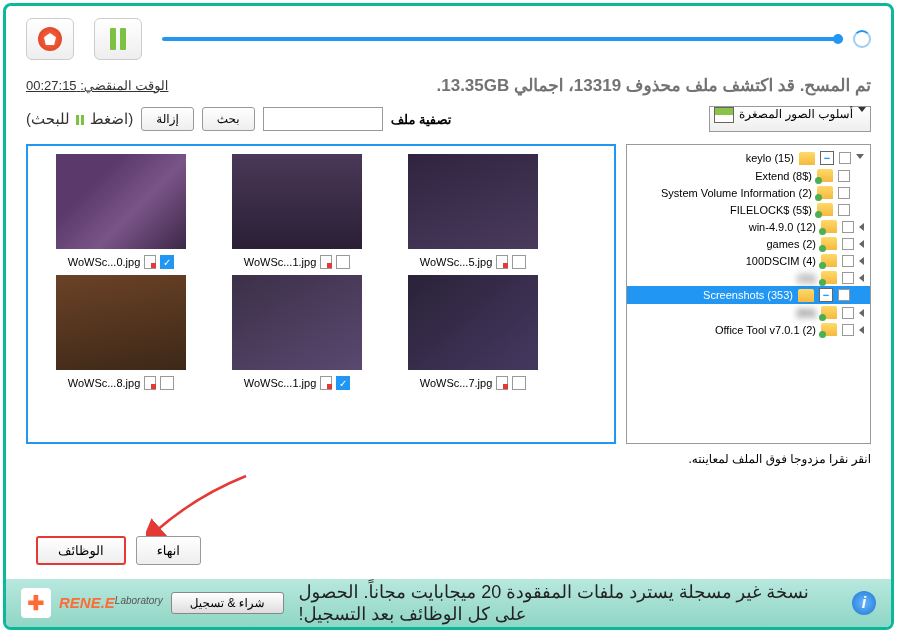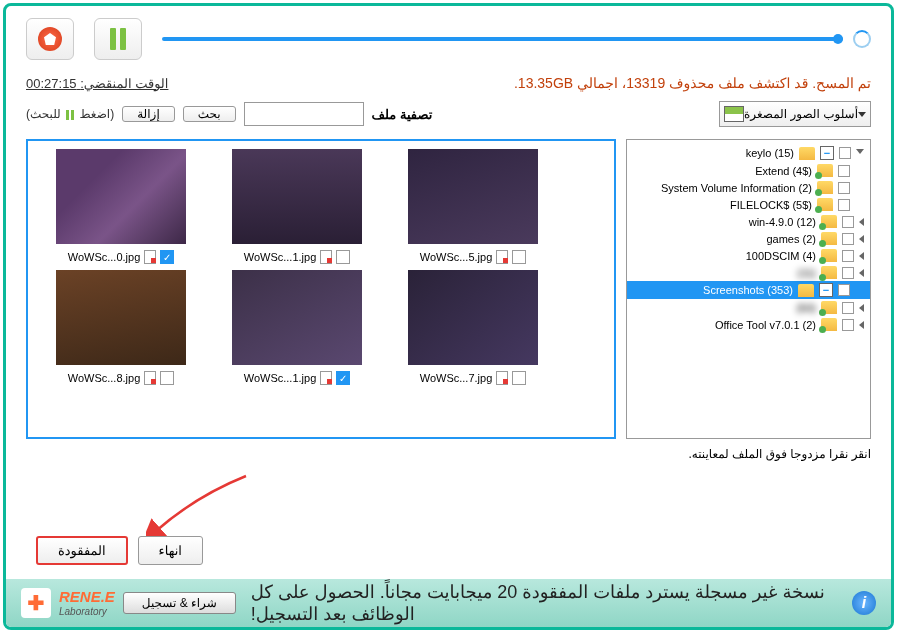--- a/index.html
+++ b/index.html
@@ -10,31 +10,31 @@
 .ctrl-btn { width: 48px; height: 42px; border: 1px solid #ccc; border-radius: 6px; background: linear-gradient(#fff,#eee); display: flex; align-items: center; justify-content: center; cursor: pointer; }
 .stop-ico { width: 24px; height: 24px; background: radial-gradient(circle,#ff6b4a,#d63c1a); border-radius: 50%; position: relative; }
 .stop-ico::after { content: ''; position: absolute; width: 12px; height: 12px; background: #fff; top: 6px; left: 6px; clip-path: polygon(50% 0,100% 35%,85% 100%,15% 100%,0 35%); }
 .pause-ico { display: flex; gap: 4px; }
 .pause-ico span { width: 6px; height: 22px; background: #7cc142; border-radius: 1px; }
 .progress-wrap { flex: 1; display: flex; align-items: center; gap: 10px; }
 .progress-bar { flex: 1; height: 4px; background: #2196f3; border-radius: 2px; position: relative; }
 .progress-bar::after { content: ''; position: absolute; right: 0; top: -3px; width: 10px; height: 10px; background: #2196f3; border-radius: 50%; }
 .spinner { width: 18px; height: 18px; border: 2px solid #9ccef0; border-top-color: #2196f3; border-radius: 50%; }
 .info-row { display: flex; justify-content: space-between; align-items: center; margin-bottom: 10px; direction: rtl; }
-.status-text { font-size: 14px; font-weight: normal; color: #c2410c; }
+.status-text { font-size: 17px; font-weight: bold; color: #737373; }
 .elapsed { font-size: 13px; color: #333; direction: rtl; text-decoration: underline; }
 .filter-row { display: flex; justify-content: space-between; align-items: center; margin-bottom: 12px; gap: 10px; }
 .filter-left { display: flex; align-items: center; gap: 8px; }
 .filter-label { font-size: 13px; font-weight: bold; }
 .filter-input { width: 120px; height: 24px; border: 1px solid #999; padding: 0 5px; }
-.btn-sm { height: 16px; padding: 0 14px; border: 1px solid #999; background: linear-gradient(#fff,#eee); border-radius: 3px; cursor: pointer; font-size: 12px; }
-.hint-text { font-size: 12px; color: #333; }
+.btn-sm { height: 24px; padding: 0 14px; border: 1px solid #999; background: linear-gradient(#fff,#eee); border-radius: 3px; cursor: pointer; font-size: 12px; }
+.hint-text { font-size: 15px; color: #333; }
 .pause-mini { display: inline-flex; gap: 2px; vertical-align: middle; margin: 0 2px;}
 .pause-mini span { width: 3px; height: 10px; background: #7cc142; }
-.view-dd { height: 26px; border: 1px solid #999; background: linear-gradient(#fff,#eee); display: flex; align-items: center; padding: 0 4px; cursor: pointer; direction: rtl; }
+.view-dd { height: 26px; border: 1px solid #999; background: linear-gradient(#fff,#eee); display: flex; padding: 0 4px; gap: 5px; cursor: pointer; direction: rtl; }
 .dd-arrow { width: 0; height: 0; border-left: 4px solid transparent; border-right: 4px solid transparent; border-top: 5px solid #333; }
 .thumb-ico { width: 20px; height: 16px; background: linear-gradient(#8bc34a 50%,#fff 50%); border: 1px solid #666; }
 .main-split { display: flex; gap: 10px; height: 300px; }
 .tree-panel { width: 245px; border: 1px solid #999; overflow-y: auto; direction: rtl; padding: 4px 0; }
 .tree-row { display: flex; align-items: center; gap: 5px; padding: 2px 6px; font-size: 11px; direction: rtl; }
 .tree-row.sel { background: #2196f3; color: #fff; }
 .tree-arrow { width: 0; height: 0; border-top: 4px solid transparent; border-bottom: 4px solid transparent; border-right: 5px solid #666; }
 .tree-arrow.down { border-right: none; border-left: 4px solid transparent; border-right: 4px solid transparent; border-top: 5px solid #666; }
 .tree-chk { width: 12px; height: 12px; border: 1px solid #999; background: #fff; }
 .tree-expand { width: 14px; height: 14px; border: 1px solid #666; background: #fff; display: flex; align-items: center; justify-content: center; font-size: 11px; color: #2196f3; font-weight: bold; line-height: 1; }
@@ -58,21 +58,21 @@
 .chk { width: 14px; height: 14px; border: 1px solid #999; background: #fff; display: inline-flex; align-items: center; justify-content: center; }
 .chk.on { background: #2196f3; border-color: #2196f3; color: #fff; font-size: 10px; }
 .hint-below { margin-top: 8px; font-size: 12px; direction: rtl; text-align: right; }
 .arrow-svg { position: absolute; left: 140px; top: 460px; pointer-events: none; }
 .bottom-btns { position: absolute; bottom: 62px; left: 30px; display: flex; gap: 10px; }
 .main-btn { padding: 5px 20px; border: 1px solid #999; background: linear-gradient(#fff,#eee); border-radius: 3px; cursor: pointer; font-size: 13px; }
 .main-btn.highlight { border: 2px solid #e53935; }
 .footer { position: absolute; bottom: 0; left: 0; right: 0; height: 48px; background: linear-gradient(#b8e8dd,#8fd6c5); display: flex; align-items: center; justify-content: space-between; padding: 0 15px; border-radius: 0 0 5px 5px; }
 .footer-left { display: flex; align-items: center; gap: 8px; }
 .logo-box { width: 30px; height: 30px; background: #fff; border-radius: 4px; display: flex; align-items: center; justify-content: center; color: #ff6b35; font-size: 20px; font-weight: bold; }
-.logo-txt { display: flex; flex-direction: column; line-height: 1.1; }
+.logo-txt { display: flex; line-height: 1.1; }
 .logo-main { color: #ff6b35; font-weight: bold; font-style: italic; font-size: 15px; }
 .logo-sub { color: #555; font-size: 10px; font-style: italic; }
 .reg-btn { padding: 3px 18px; border: 1px solid #888; background: linear-gradient(#fff,#ddd); border-radius: 3px; cursor: pointer; font-size: 12px; line-height: 1.2; text-align: center; }
 .footer-msg { flex: 1; text-align: left; padding: 0 15px; font-size: 18px; color: #222; direction: rtl; }
 .info-ico { width: 24px; height: 24px; border-radius: 50%; background: radial-gradient(#6bb6ff,#1976d2); color: #fff; display: flex; align-items: center; justify-content: center; font-weight: bold; font-style: italic; font-size: 16px; }
 </style>
 </head>
 <body>
 
 <div class="app-frame">
@@ -174,21 +174,21 @@
             <span class="tree-arrow down"></span>
             <span class="tree-chk"></span>
             <span class="tree-expand">−</span>
             <span class="folder-ico"></span>
             <span class="tree-label">keylo (15)</span>
           </div>
           <div class="tree-row">
             <span style="width:9px"></span>
             <span class="tree-chk"></span>
             <span class="folder-ico g"></span>
-            <span class="tree-label">Extend (4$)</span>
+            <span class="tree-label">Extend (8$)</span>
           </div>
           <div class="tree-row">
             <span style="width:9px"></span>
             <span class="tree-chk"></span>
             <span class="folder-ico g"></span>
             <span class="tree-label">System Volume Information (2)</span>
           </div>
           <div class="tree-row">
             <span style="width:9px"></span>
             <span class="tree-chk"></span>
@@ -247,21 +247,21 @@
  <svg class="arrow-svg" width="120" height="80">
    <defs>
         <marker id="ah" markerWidth="10" markerHeight="10" refX="2" refY="5" orient="auto">
           <path d="M0,0 L10,5 L0,10 Z" fill="#e53935"></path>
         </marker>
       </defs>
    <path d="M100,10 Q50,30 10,65" stroke="#e53935" stroke-width="2.5" fill="none" marker-end="url(#ah)"></path>
  </svg>
 
  <div class="bottom-btns">
-   <button class="main-btn highlight">المفقودة</button>
+   <button class="main-btn highlight">الوظائف</button>
    <button class="main-btn">انهاء</button>
  </div>
 
  <div class="footer">
    <div class="footer-left">
      <div class="logo-box">✚</div>
      <div class="logo-txt">
        <span class="logo-main">RENE.E</span>
        <span class="logo-sub">Laboratory</span>
      </div>

